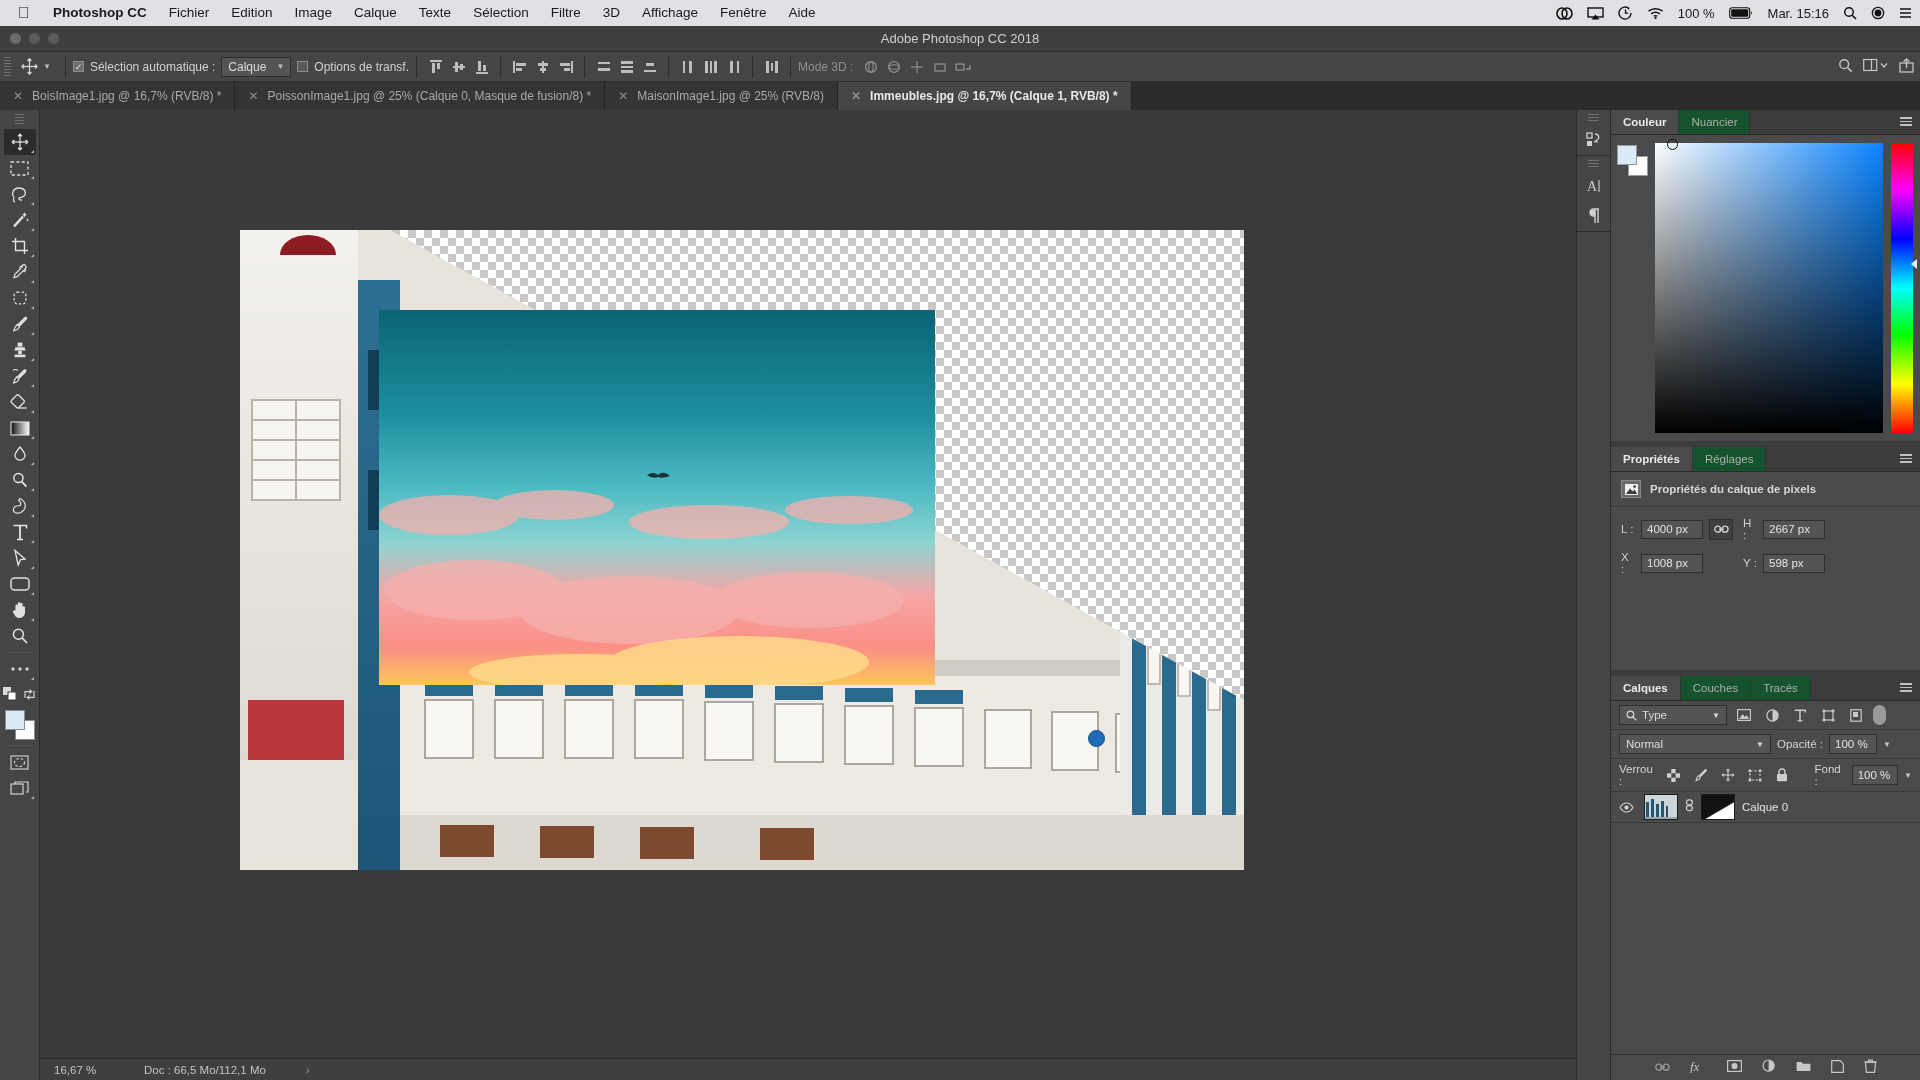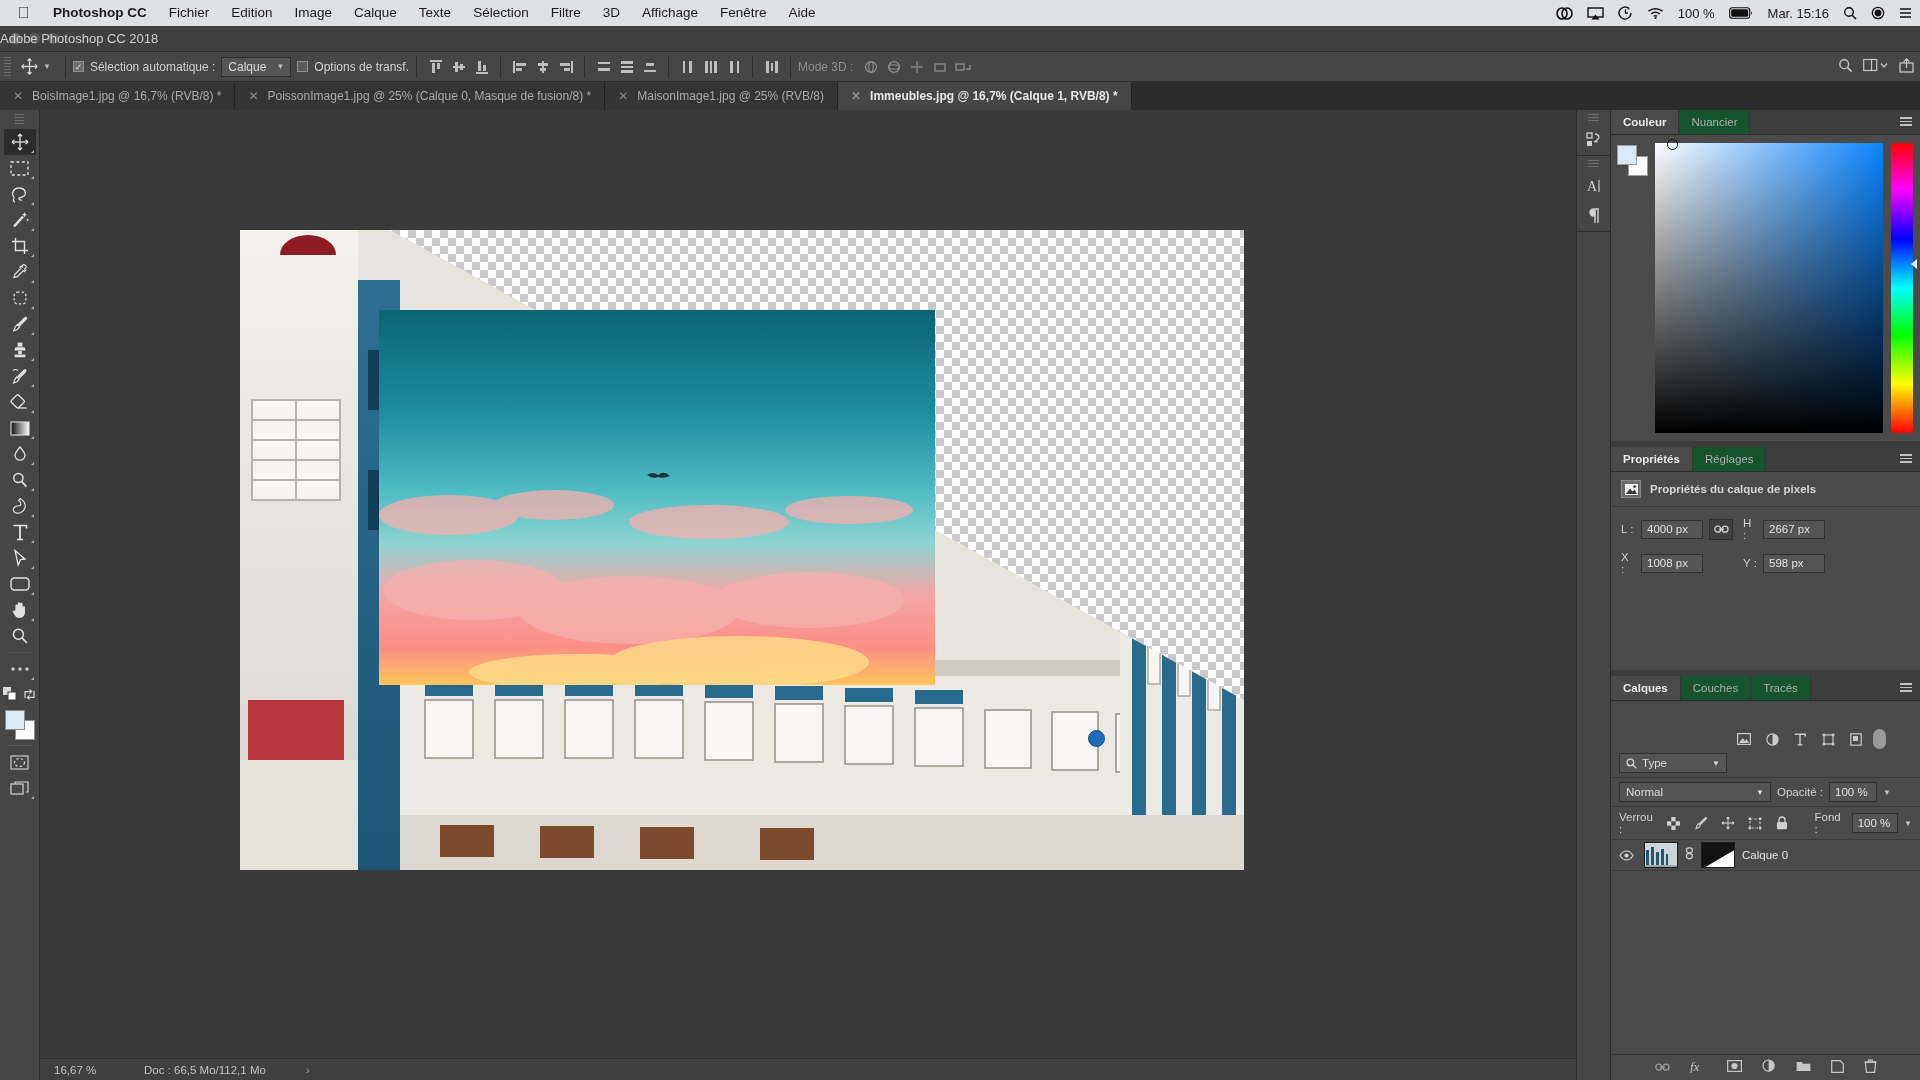--- a/index.html
+++ b/index.html
@@ -25,21 +25,21 @@
   svg.si { display:block; }
   
   #pstitle {
     height:26px; background:#3f3f3f; position:relative;
     display:flex; align-items:center; border-bottom:1px solid #2c2c2c;
   }
   #pstitle .lights { display:flex; gap:8px; padding-left:10px; }
   #pstitle .lights span { width:11px;height:11px;border-radius:50%;background:#5a5a5a; display:block;}
   #pstitle .lights span.a { background:#6b6b6b; }
   #pstitle .t {
-    position:absolute; left:0; right:0; text-align:left;
+    position:absolute; left:0; right:0; text-align:center;
     font-size:13px; color:#cfcfcf; pointer-events:none;
   }
   
   #optbar {
     height:30px; background:#454545; border-bottom:1px solid #2b2b2b;
     display:flex; align-items:center; padding-left:4px; position:relative;
   }
   .grip { width:7px; height:20px; background:
       repeating-linear-gradient(to bottom, #6e6e6e 0 1px, transparent 1px 3px);
       margin-right:5px; }
@@ -157,21 +157,21 @@
   .prow { display:flex; align-items:center; gap:6px; padding:5px 10px; font-size:11.5px;}
   .plbl { color:#cfcfcf; width:14px; }
   .pfield { background:#545454; border:1px solid #2e2e2e; color:#e2e2e2;
      font-size:11.5px; height:19px; width:62px; display:flex; align-items:center; padding:0 5px;}
   .linkbtn { width:24px;height:21px; background:#3f3f3f; border:1px solid #2e2e2e;
      display:flex;align-items:center;justify-content:center; color:#d2d2d2; font-size:11px;}
   
   .lrow { display:flex; align-items:center; gap:6px; padding:4px 8px; font-size:11.5px;}
   .searchbox { background:#545454; border:1px solid #2e2e2e; height:20px; width:108px;
      display:flex; align-items:center; gap:5px; padding:0 6px; color:#dcdcdc; font-size:11.5px;
-     justify-content:space-between;margin-top:48px;}
+     justify-content:space-between;}
   .ficon { width:22px;height:20px;display:flex;align-items:center;justify-content:center;color:#c9c9c9;}
   .pill { width:13px;height:20px;border-radius:7px;background:#9a9a9a;}
   .blend { background:#545454;border:1px solid #2e2e2e;height:20px;width:152px;
      display:flex;align-items:center;justify-content:space-between;padding:0 6px;color:#dcdcdc;font-size:11.5px;}
   .opac { background:#545454;border:1px solid #2e2e2e;height:20px;width:48px;
      display:flex;align-items:center;padding:0 5px;color:#e2e2e2;font-size:11.5px;}
   .layer {
     display:flex; align-items:center; height:31px; gap:7px;
     border-bottom:1px solid #3a3a3a; padding-left:4px; background:#4a4a4a;
   }

